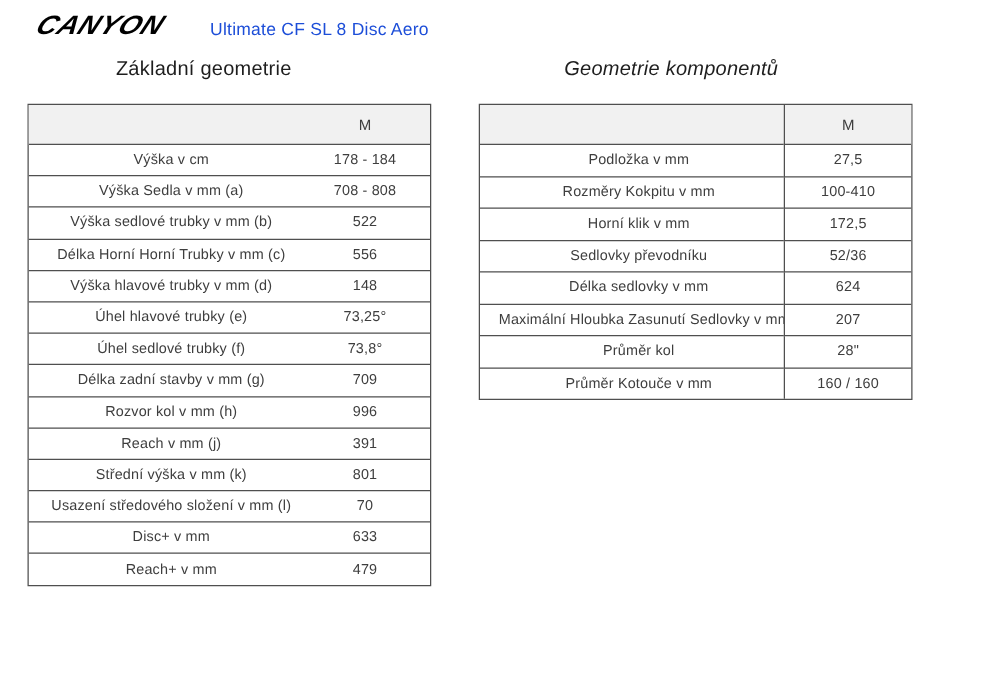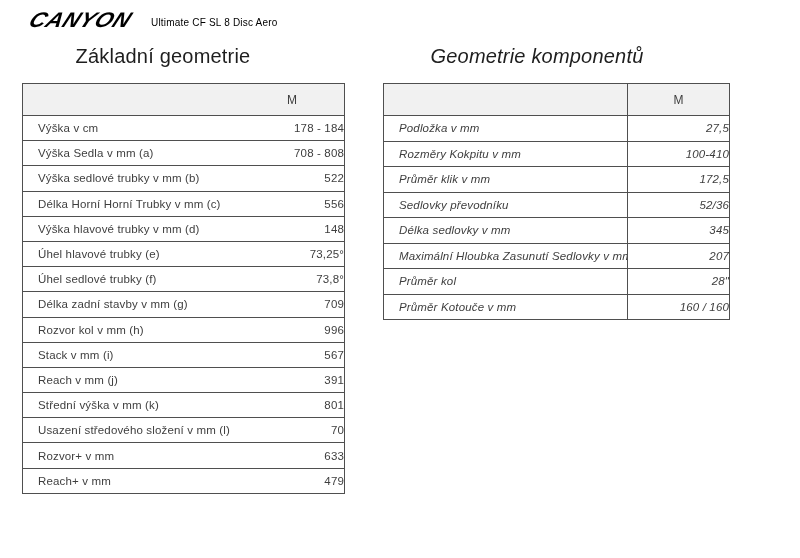--- a/index.html
+++ b/index.html
@@ -15,28 +15,28 @@
     font-family:"Liberation Sans","DejaVu Sans",sans-serif;
     color:var(--text);
     position:relative;
     overflow:hidden;
   }
   .page{position:absolute;inset:0;}
 
   
   .logo{position:absolute;left:25px;top:8px;width:118px;height:24px;}
   .model{
-    position:absolute;left:151px;top:13px;
-    font-size:10px;line-height:20px;color:#000000;letter-spacing:.2px;
+    position:absolute;left:168px;top:13px;
+    font-size:14px;line-height:20px;color:#1d4ed8;letter-spacing:.2px;
   }
 
   
   .section-title{
     position:absolute;top:44px;
-    font-size:20px;line-height:24px;font-weight:500;
+    font-size:16px;line-height:24px;font-weight:500;
     color:var(--title);text-align:center;letter-spacing:.2px;
   }
   .title-basic{left:22px;width:282px;}
   .title-comp{left:383px;width:308px;font-style:italic;}
 
   
   table.geo-table{
     position:absolute;top:83px;
     border:1.5px solid var(--border);
     border-collapse:separate;border-spacing:0;
@@ -57,25 +57,25 @@
   .tbl-basic th.value-head{width:104px;}
   .tbl-comp th.value-head{width:101px;}
   th.value-head{text-align:center;}
 
   tbody td{
     font-size:11.5px;color:var(--text);letter-spacing:.15px;
     border-bottom:1.5px solid var(--border);
   }
   tbody tr:last-child td{border-bottom:none;}
   .tbl-basic tbody td{height:24.2px;}
-  .tbl-comp tbody td{height:24.5px;font-style:italic;}
-
-  td.label-cell{text-align:left;padding-left:15px;padding-right:4px;
+  .tbl-comp tbody td{height:24.5px;}
+
+  td.label-cell{text-align:center;padding-left:15px;padding-right:4px;
     white-space:nowrap;overflow:hidden;}
-  td.value-cell{text-align:right;}
+  td.value-cell{text-align:center;}
 
   
   .tbl-comp th.value-head,
   .tbl-comp td.value-cell{border-left:1.5px solid var(--border);}
 </style>
 </head>
 <body>
 
 <div class="page">
 
@@ -127,37 +127,33 @@
         </tr>
         <tr>
           <td class="label-cell">Délka zadní stavby v mm (g)</td>
           <td class="value-cell">709</td>
         </tr>
         <tr>
           <td class="label-cell">Rozvor kol v mm (h)</td>
           <td class="value-cell">996</td>
         </tr>
         <tr>
-          <td class="label-cell">Stack v mm (i)</td>
-          <td class="value-cell">567</td>
-        </tr>
-        <tr>
           <td class="label-cell">Reach v mm (j)</td>
           <td class="value-cell">391</td>
         </tr>
         <tr>
           <td class="label-cell">Střední výška v mm (k)</td>
           <td class="value-cell">801</td>
         </tr>
         <tr>
           <td class="label-cell">Usazení středového složení v mm (l)</td>
           <td class="value-cell">70</td>
         </tr>
         <tr>
-          <td class="label-cell">Rozvor+ v mm</td>
+          <td class="label-cell">Disc+ v mm</td>
           <td class="value-cell">633</td>
         </tr>
         <tr>
           <td class="label-cell">Reach+ v mm</td>
           <td class="value-cell">479</td>
         </tr>
       </tbody>
   </table>
 
   <table class="geo-table tbl-comp">
@@ -170,30 +166,30 @@
     <tbody>
         <tr>
           <td class="label-cell">Podložka v mm</td>
           <td class="value-cell">27,5</td>
         </tr>
         <tr>
           <td class="label-cell">Rozměry Kokpitu v mm</td>
           <td class="value-cell">100-410</td>
         </tr>
         <tr>
-          <td class="label-cell">Průměr klik v mm</td>
+          <td class="label-cell">Horní klik v mm</td>
           <td class="value-cell">172,5</td>
         </tr>
         <tr>
           <td class="label-cell">Sedlovky převodníku</td>
           <td class="value-cell">52/36</td>
         </tr>
         <tr>
           <td class="label-cell">Délka sedlovky v mm</td>
-          <td class="value-cell">345</td>
+          <td class="value-cell">624</td>
         </tr>
         <tr>
           <td class="label-cell">Maximální Hloubka Zasunutí Sedlovky v mm</td>
           <td class="value-cell">207</td>
         </tr>
         <tr>
           <td class="label-cell">Průměr kol</td>
           <td class="value-cell">28"</td>
         </tr>
         <tr>

